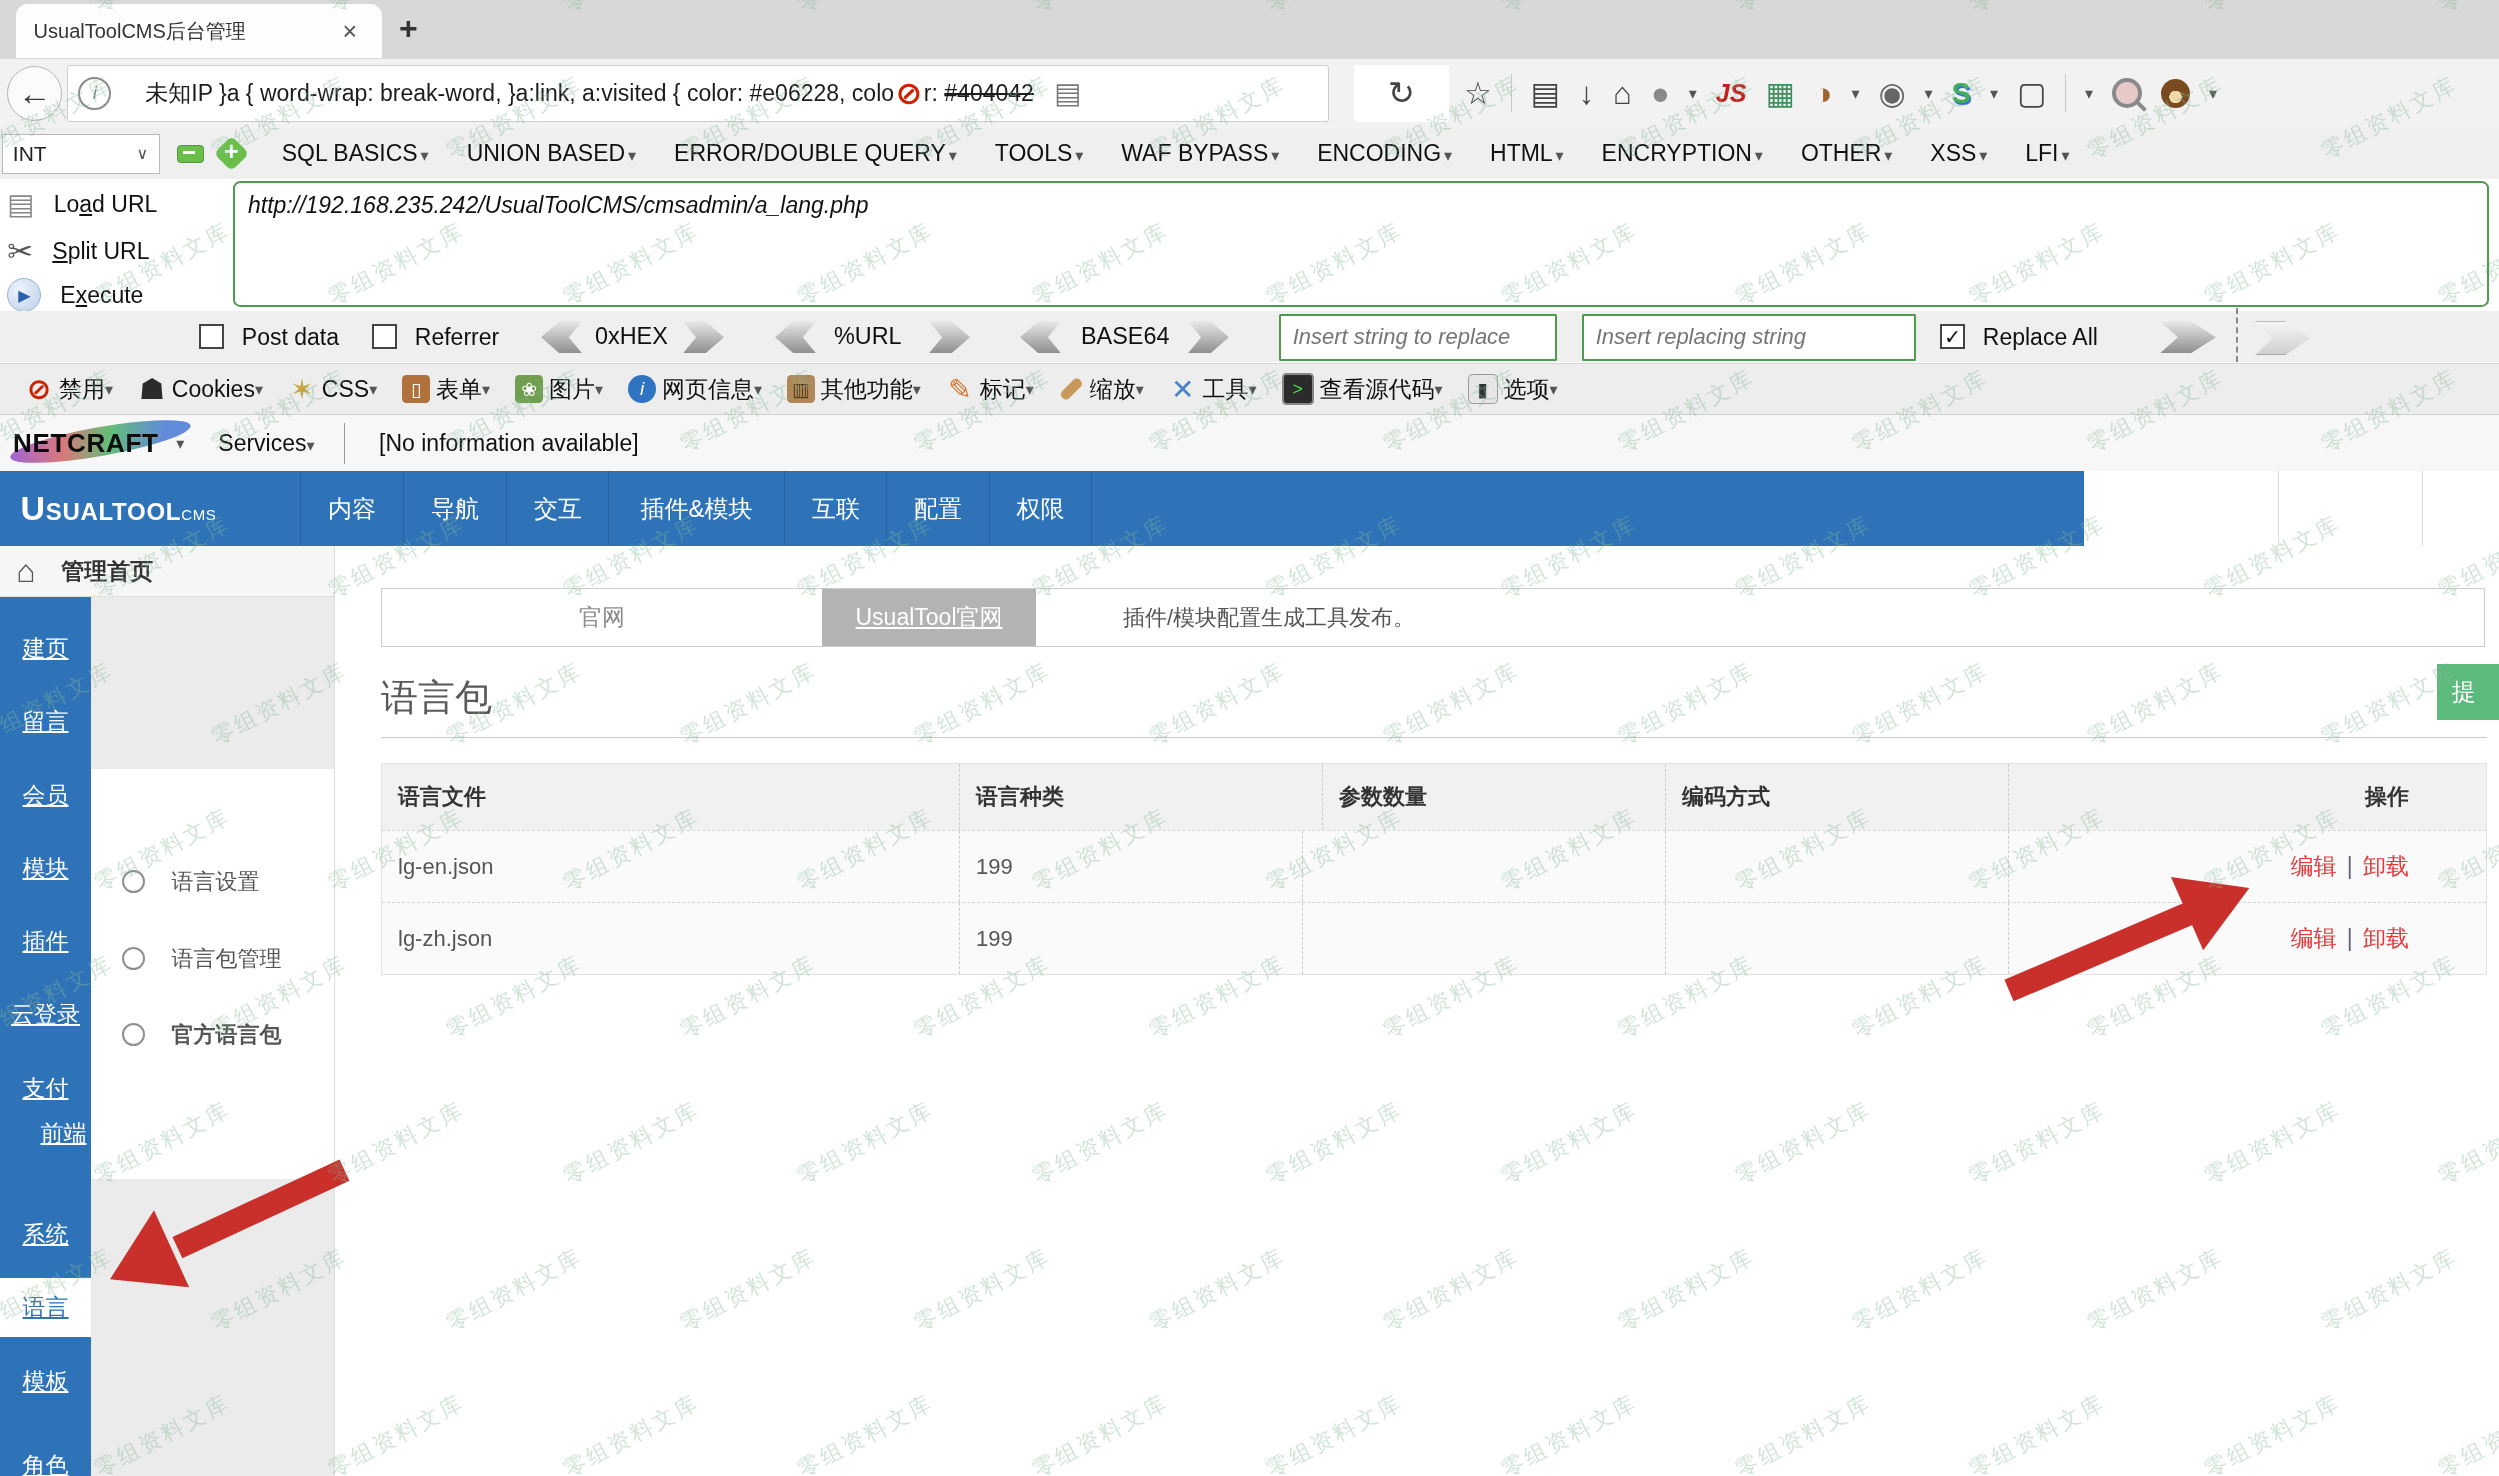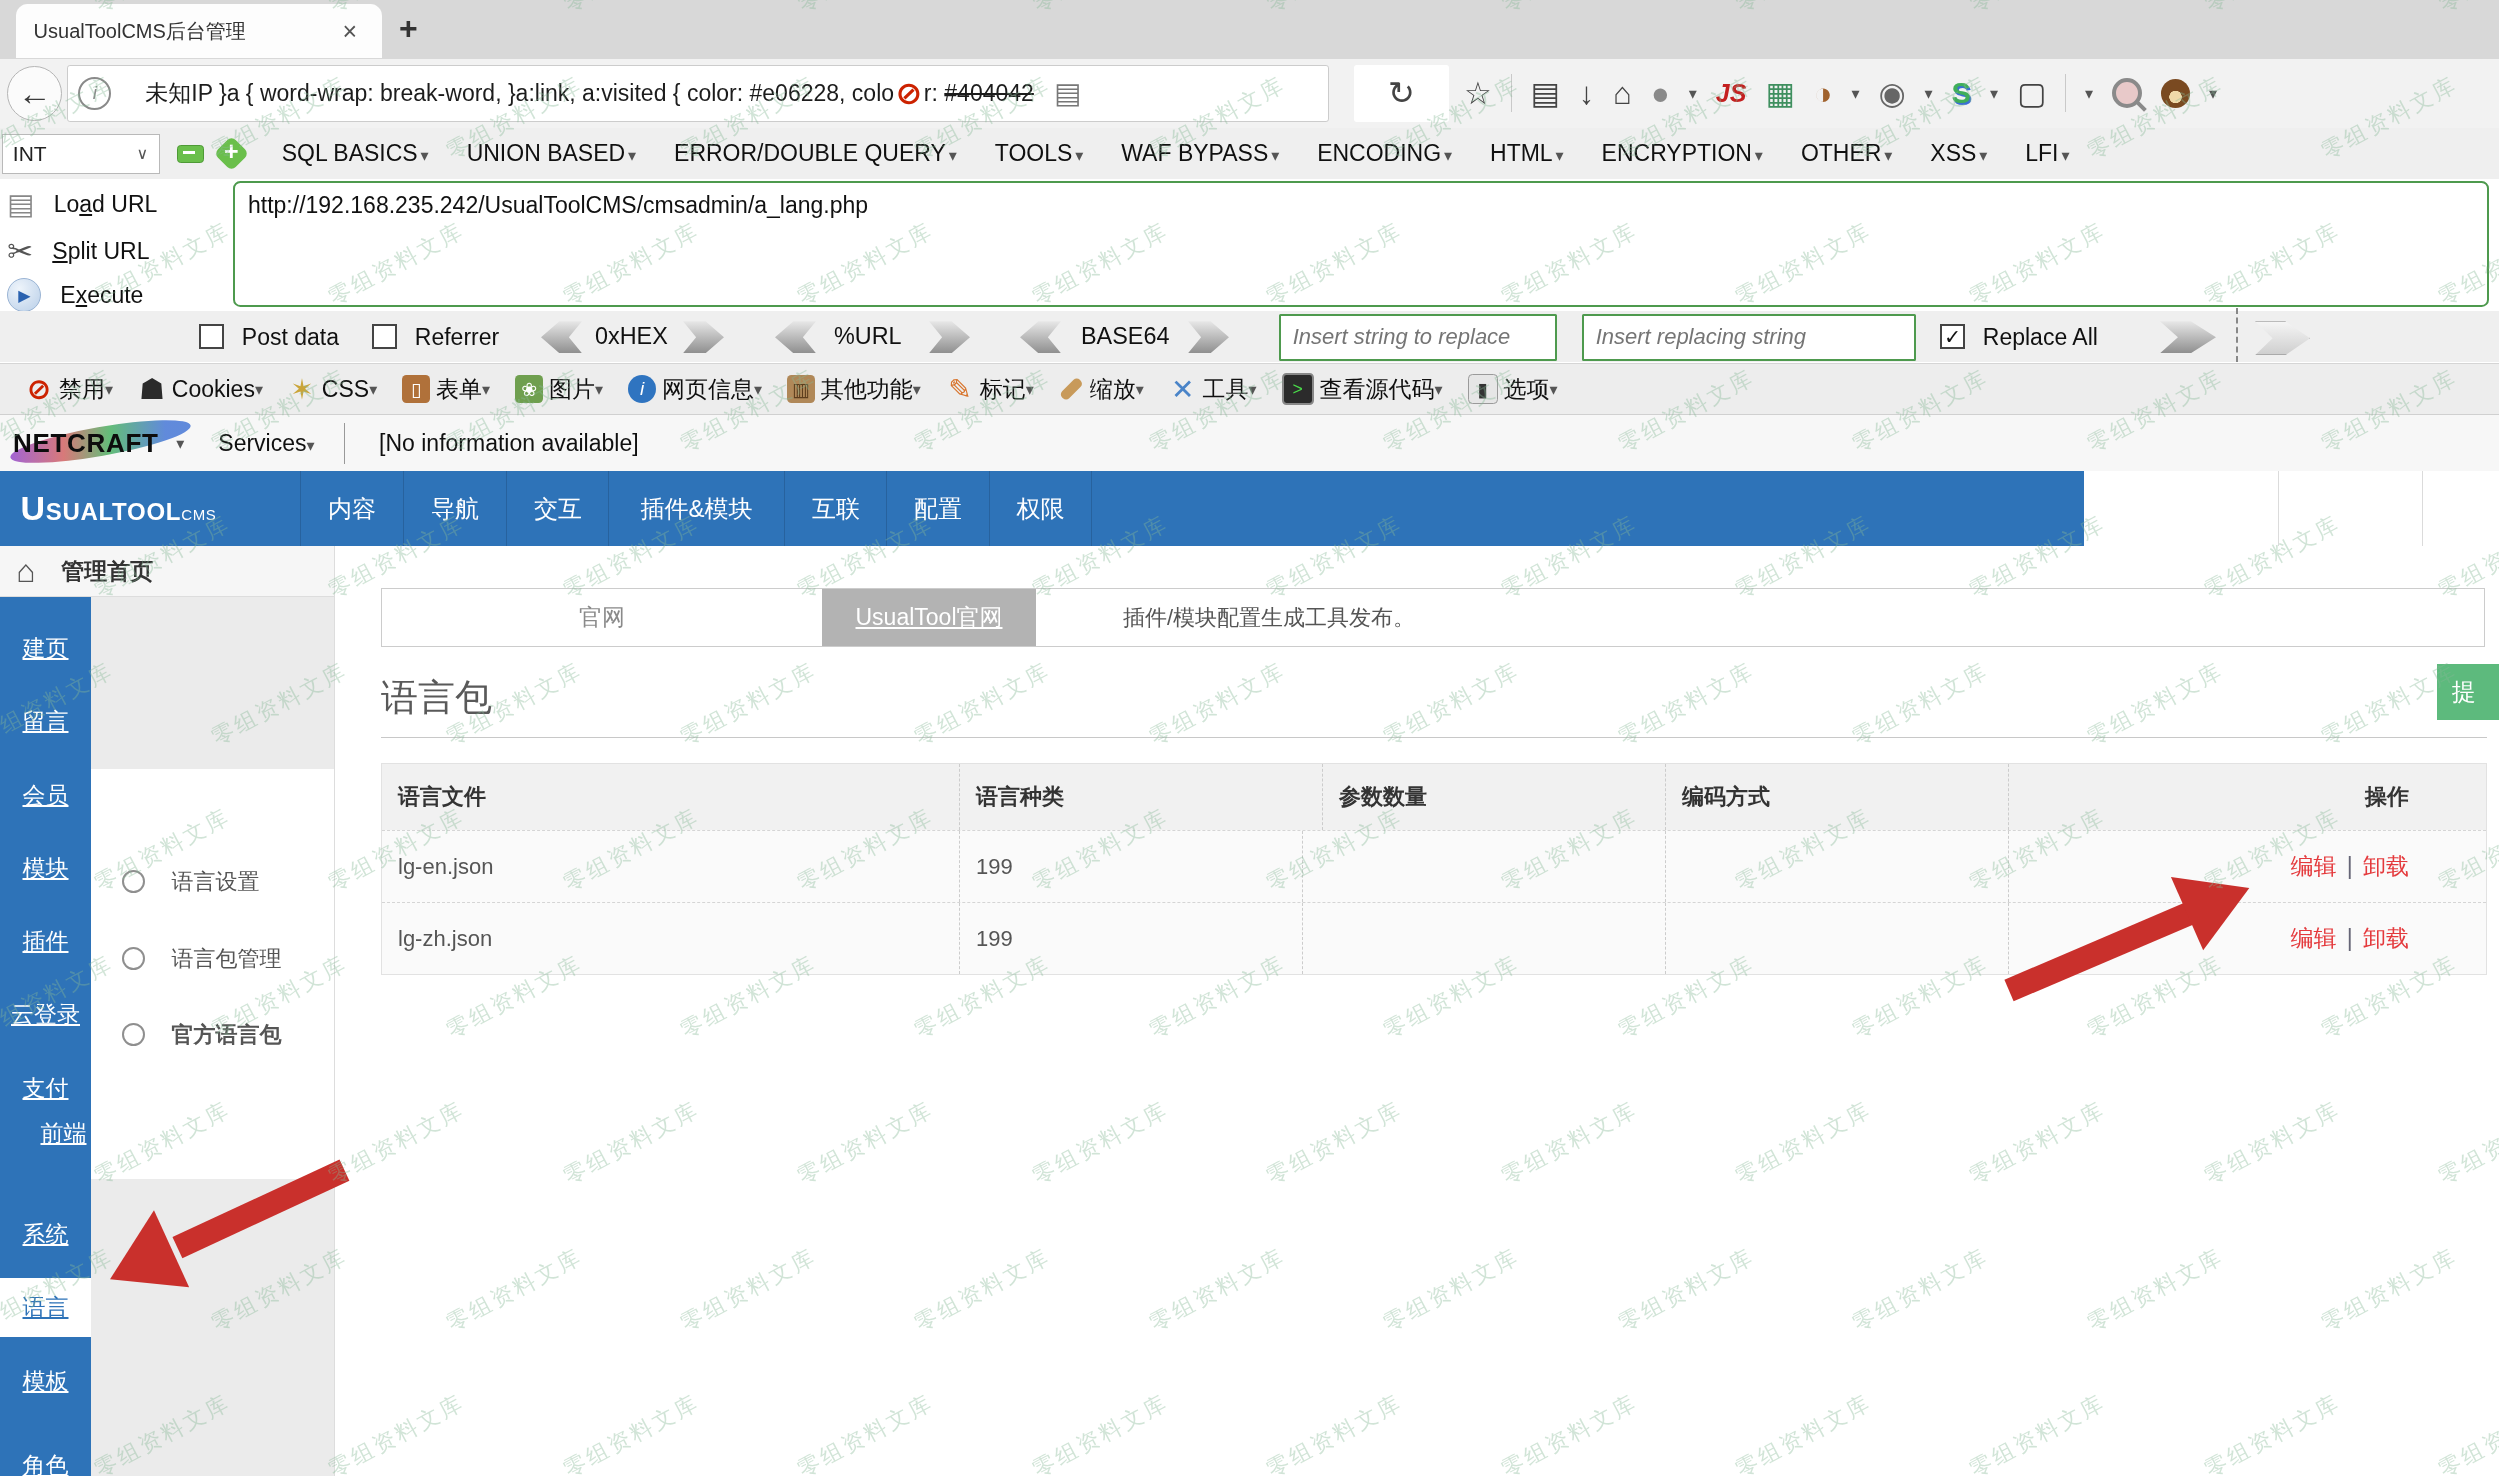--- a/index.html
+++ b/index.html
@@ -44,21 +44,21 @@
   .hb-select{width:158px;height:40px;background:#fff;border:0.7px solid #b9b9b9;margin-left:1.5px;display:flex;align-items:center;
              justify-content:space-between;padding:0 10.3px;box-sizing:border-box;font-size:21px;color:#222;}
   .hb-minus{width:25px;height:16px;background:#6abf4b;border:1.5px solid #4e9a36;border-radius:3.7px;margin-left:17.6px;position:relative;}
   .hb-minus::after{content:"";position:absolute;left:5.1px;top:5.9px;width:11.7px;height:2.9px;background:#fff;}
   .hb-plus{width:25px;height:25px;background:#6abf4b;border-radius:5.9px;margin-left:14.7px;position:relative;transform:rotate(45deg);}
   .hb-plus::after{content:"+";position:absolute;left:3.7px;top:-2.9px;color:#fff;font-size:25px;font-weight:bold;transform:rotate(-45deg);}
   .hb-item{font-size:23px;color:#101010;margin-left:38px;white-space:nowrap;}
   .hb-item .caret{margin-left:2.9px;}
   .hb-urlbox{left:233px;top:181px;width:2256px;height:126px;background:#fff;border:2.2px solid #4e9a4e;border-radius:7.3px;
              box-sizing:border-box;font-size:23px;color:#111;padding:8.8px 13px;resize:none;outline:none;
-             font-family:"Liberation Sans","DejaVu Sans",sans-serif;position:absolute;}
+             font-family:"Liberation Sans","DejaVu Sans",sans-serif;position:absolute;font-style:italic;}
   .hb-left{position:absolute;left:7.3px;display:flex;align-items:center;gap:19px;}
   .hb-left .lbl{font-size:23px;color:#111;}
   .key-u{text-decoration:underline;}
   .load-ic{font-size:29px;color:#888;}
   .scis-ic{font-size:31px;color:#555;}
   .exec-ic{width:32px;height:32px;border-radius:50%;background:radial-gradient(circle at 35% 30%,#eef4fb,#b9cfe8);
            border:1.5px solid #9ab4d4;display:flex;align-items:center;justify-content:center;color:#2a62b0;font-size:16px;}
   #hackopts{left:0;top:311px;width:2500px;height:51px;background:#efefef;}
   .cb{width:25px;height:25px;background:#fff;border:2.2px solid #444;box-sizing:border-box;display:inline-flex;
       align-items:center;justify-content:center;font-size:20.5px;color:#111;}

